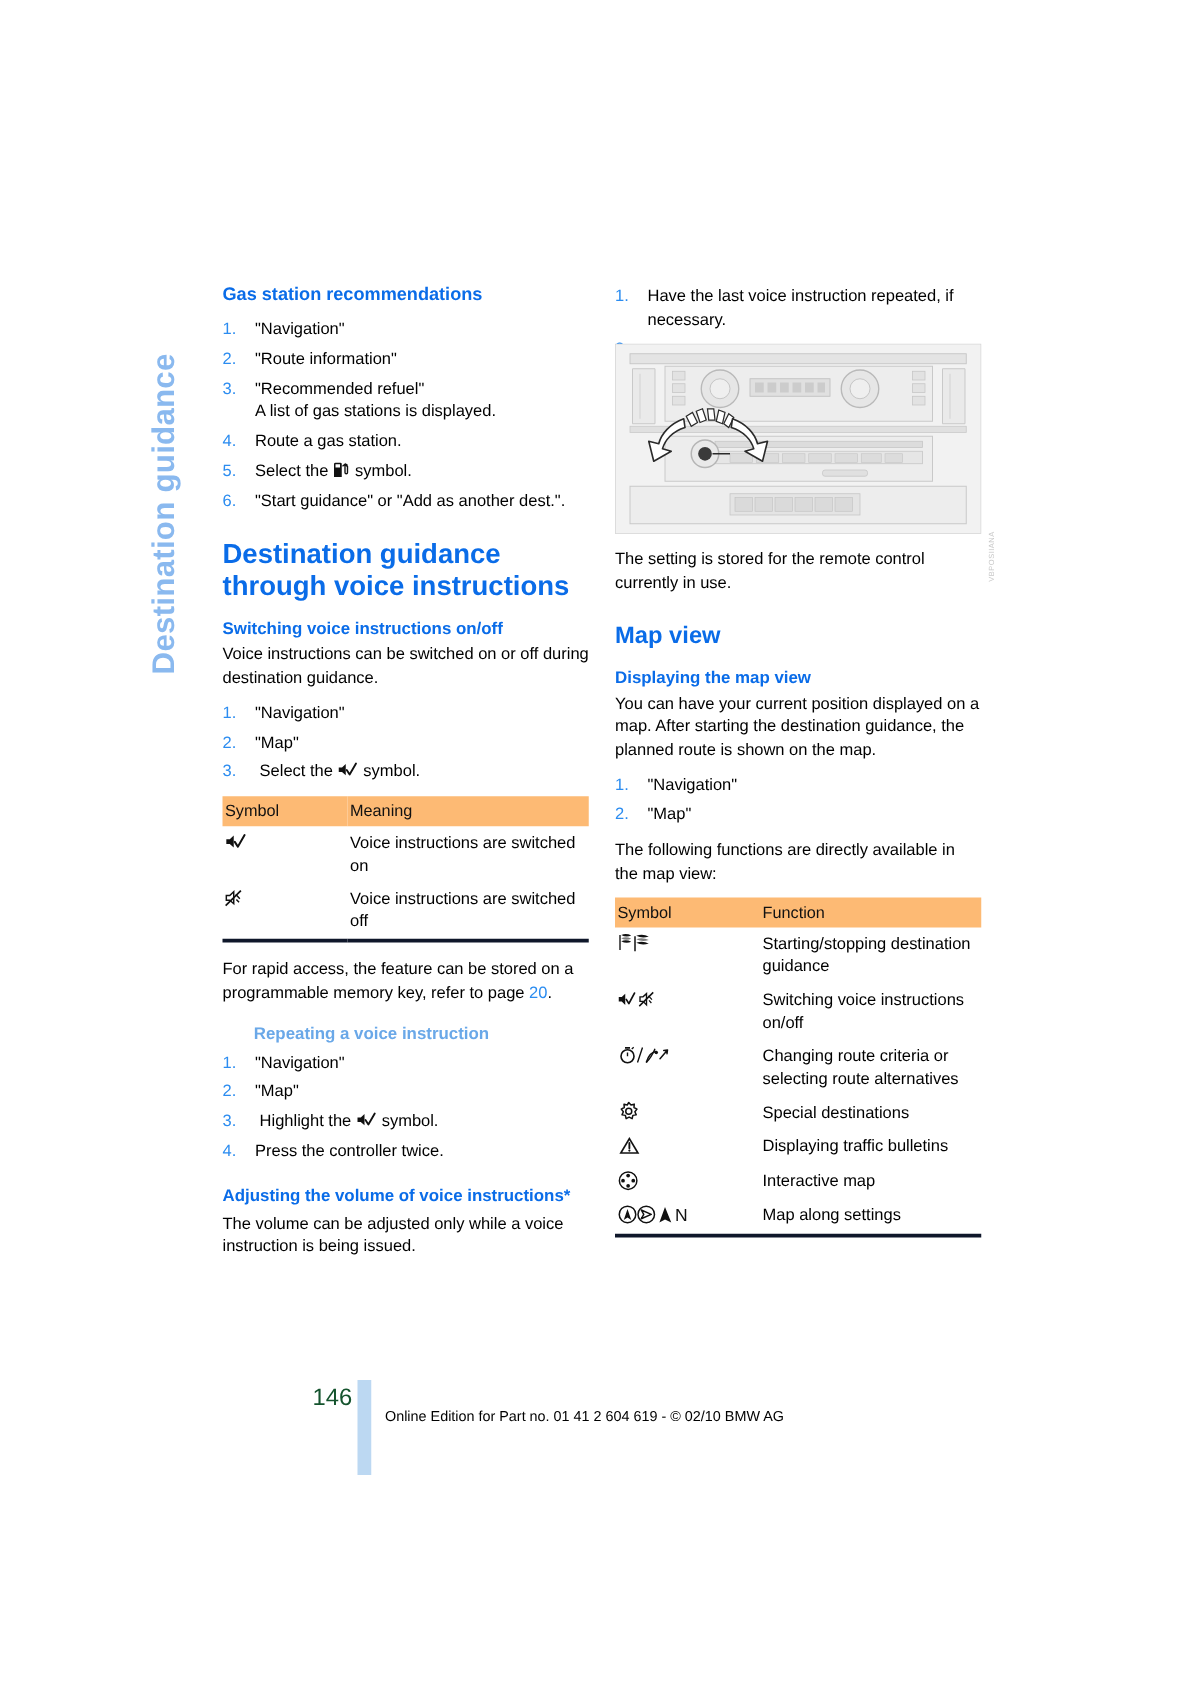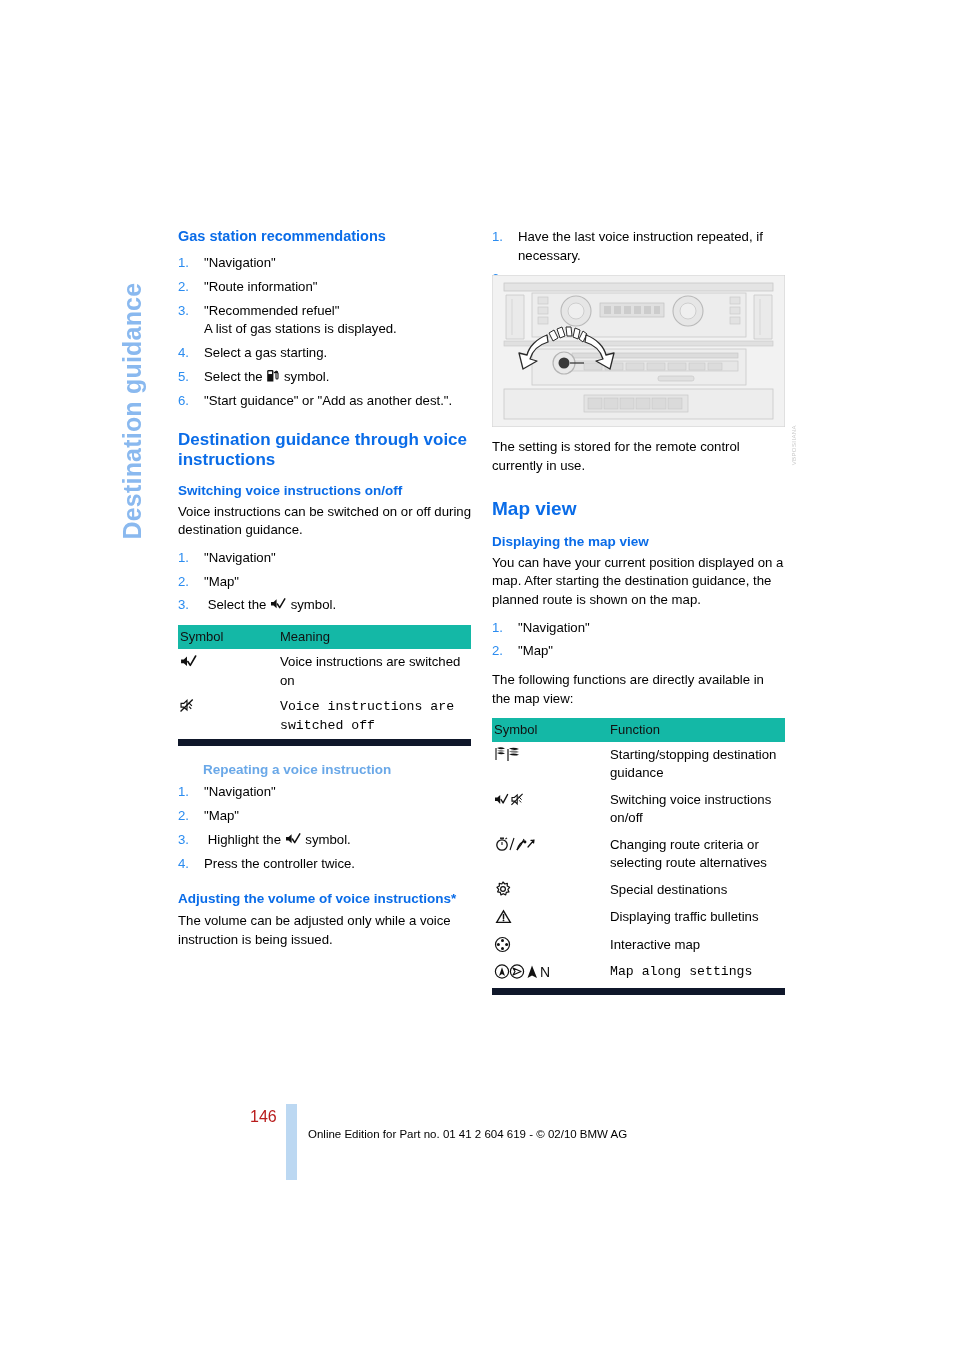--- a/index.html
+++ b/index.html
@@ -43,21 +43,21 @@
   .col {
     position: absolute;
     top: 228px;
     width: 293px;
   }
   .col-left  { left: 178px; }
   .col-right { left: 492px; }
 
   
   .h1 {
-    font-size: 17px;
+    font-size: 22px;
     font-weight: bold;
     color: #0a6ce8;
     line-height: 1.18;
     margin: 0 0 9px 0;
   }
   .h2 {
     font-size: 13.5px;
     font-weight: bold;
     color: #0a6ce8;
     line-height: 1.2;
@@ -94,41 +94,40 @@
     display: block;
   }
 
   
   table.symtab {
     border-collapse: collapse;
     width: 293px;
     margin: 4px 0 10px 0;
   }
   table.symtab thead th {
-    background: #14b8a6;
+    background: #fdba74;
     font-size: 13px;
     font-weight: normal;
     text-align: left;
     padding: 4px 6px 5px 2px;
     color: #111;
   }
   table.symtab thead th.c1 { width: 92px; }
   table.symtab tbody td {
     font-size: 13.2px;
     line-height: 1.4;
     padding: 4px 6px 4px 2px;
     vertical-align: top;
   }
   table.symtab tbody td.sym {
     width: 92px;
     white-space: nowrap;
   }
   table.symtab tbody tr:last-child td {
-    border-bottom: 7px solid #0f172a;
-    font-family: Liberation Mono, monospace;
+    border-bottom: 3px solid #0f172a;
   }
 
   
   .ico {
     display: inline-block;
     vertical-align: -2px;
   }
   .ico svg { display: block; }
   .sym .ico { vertical-align: -3px; }
 
@@ -160,22 +159,22 @@
     position: absolute;
     left: 178px;
     top: 1104px;
     width: 620px;
     height: 80px;
   }
   .folio {
     position: absolute;
     left: 72px;
     top: 4px;
-    font-size: 16px;
-    color: #b91c1c;
+    font-size: 19px;
+    color: #14532d;
   }
   .folio-bar {
     position: absolute;
     left: 108px;
     top: 0px;
     width: 11px;
     height: 76px;
     background: #bcd8f2;
   }
   .footline {
@@ -208,21 +207,21 @@
         <span class="num">2.</span>
         <span>"Route information"</span>
       </li>
       <li>
         <span class="num">3.</span>
         <span>"Recommended refuel"</span>
         <span class="sub">A list of gas stations is displayed.</span>
       </li>
       <li>
         <span class="num">4.</span>
-        <span>Select a gas starting.</span>
+        <span>Route a gas station.</span>
       </li>
       <li>
         <span class="num">5.</span>
         <span>Select the</span>
         <span class="ico">
           <svg width="14" height="15" viewBox="0 0 14 15">
             <path d="M1.2 13.6 V3.2 q0-1.1 1.1-1.1 h4.0 q1.1 0 1.1 1.1 v10.4 z" fill="#111"></path>
             <rect x="2.4" y="3.4" width="3.6" height="2.6" fill="#fff"></rect>
             <path d="M8.0 5.0 l2.0-1.6 v6.5 q0 1.1 1.0 1.1 q1.0 0 1.0-1.1 V5.3 l-1.4-1.5" fill="none" stroke="#111" stroke-width="1.1"></path>
             <circle cx="11.0" cy="4.0" r="1.1" fill="#111"></circle>
@@ -289,20 +288,21 @@
                 <path d="M0.5 12.6 L12.0 1.4" fill="none" stroke="#111" stroke-width="1.3"></path>
                 <path d="M8.2 4.2 l3.0 3.2 M8.6 8.0 l2.0 2.2" fill="none" stroke="#111" stroke-width="1.1"></path>
               </svg>
             </span>
           </td>
           <td>Voice instructions are switched off</td>
         </tr>
       </tbody>
     </table>
 
+    <p style="margin-top:12px;"><span>For rapid access, the feature can be stored on a programmable memory key, refer to page </span><span class="pgref">20</span><span>.</span></p>
 
     <div class="h2 light" style="margin-top:16px;margin-left:25px;">Repeating a voice instruction</div>
     <ol class="steps" style="margin-top:5px;">
       <li>
         <span class="num">1.</span>
         <span>"Navigation"</span>
       </li>
       <li>
         <span class="num">2.</span>
         <span>"Map"</span>

